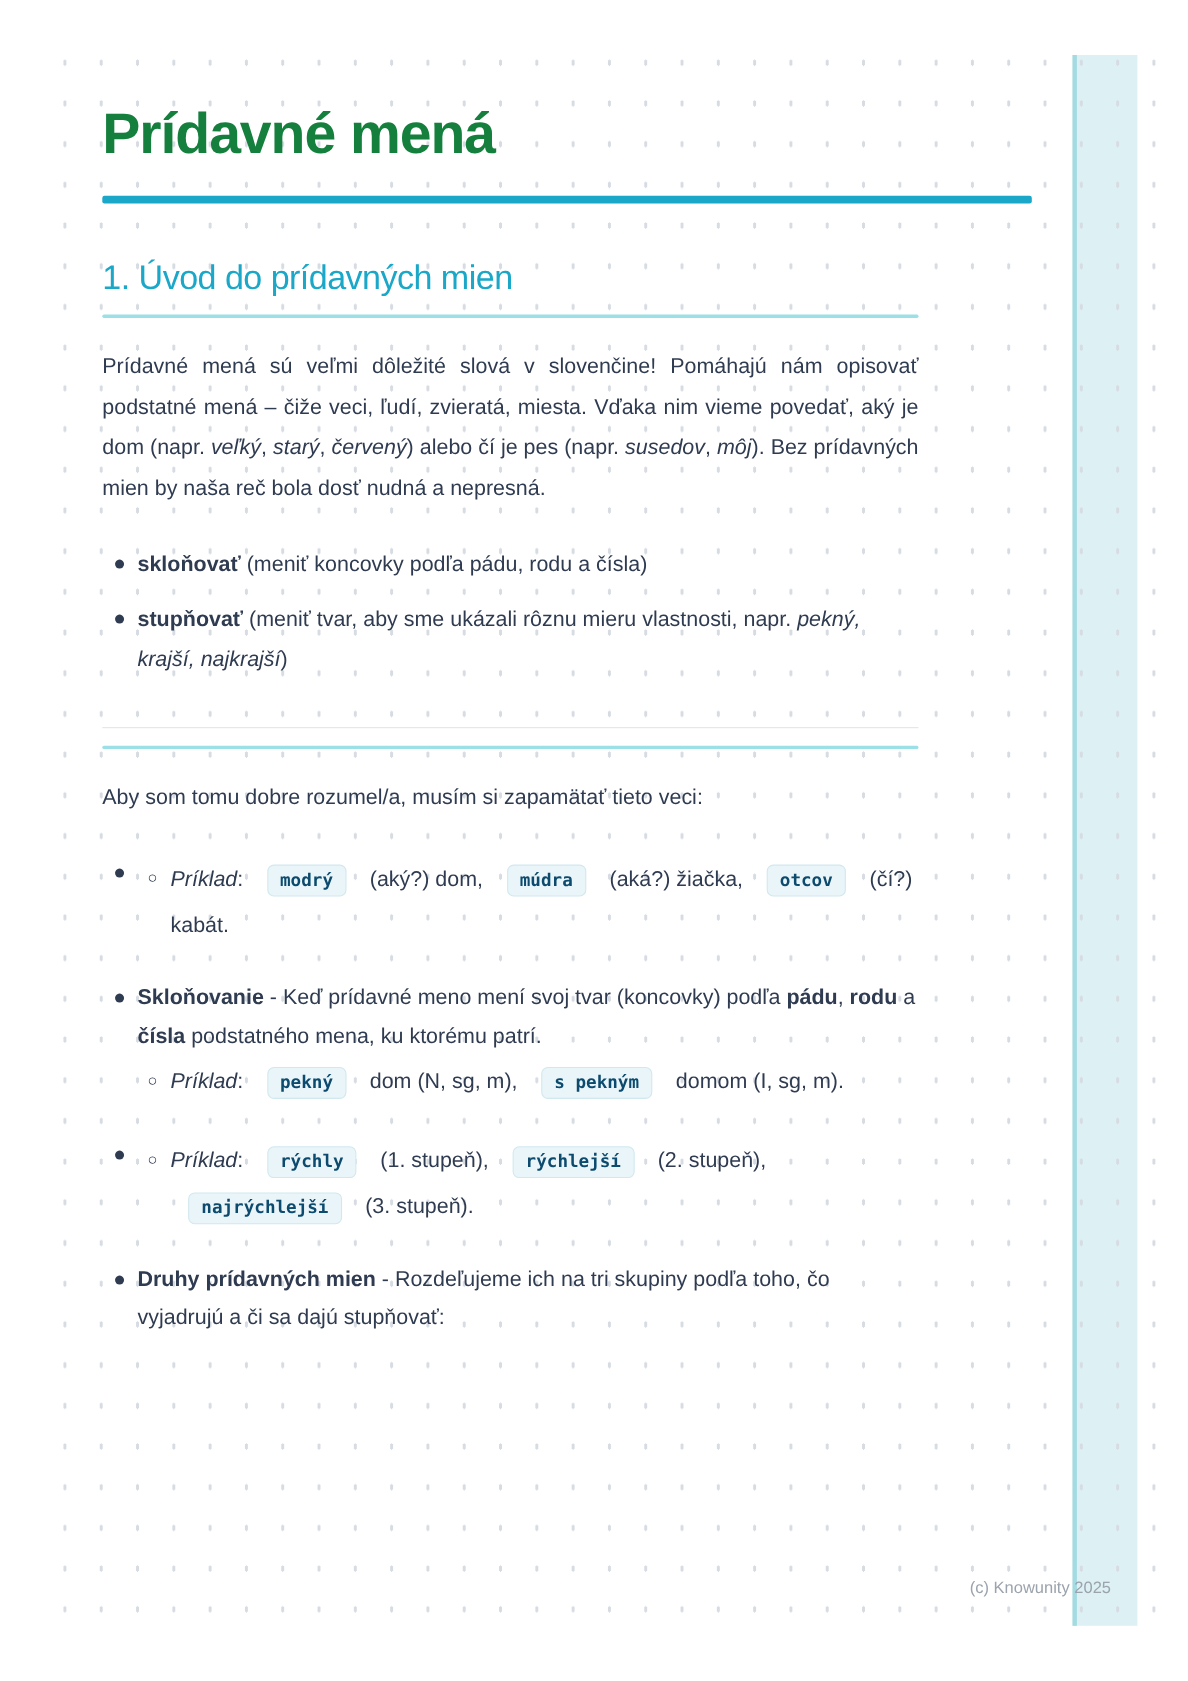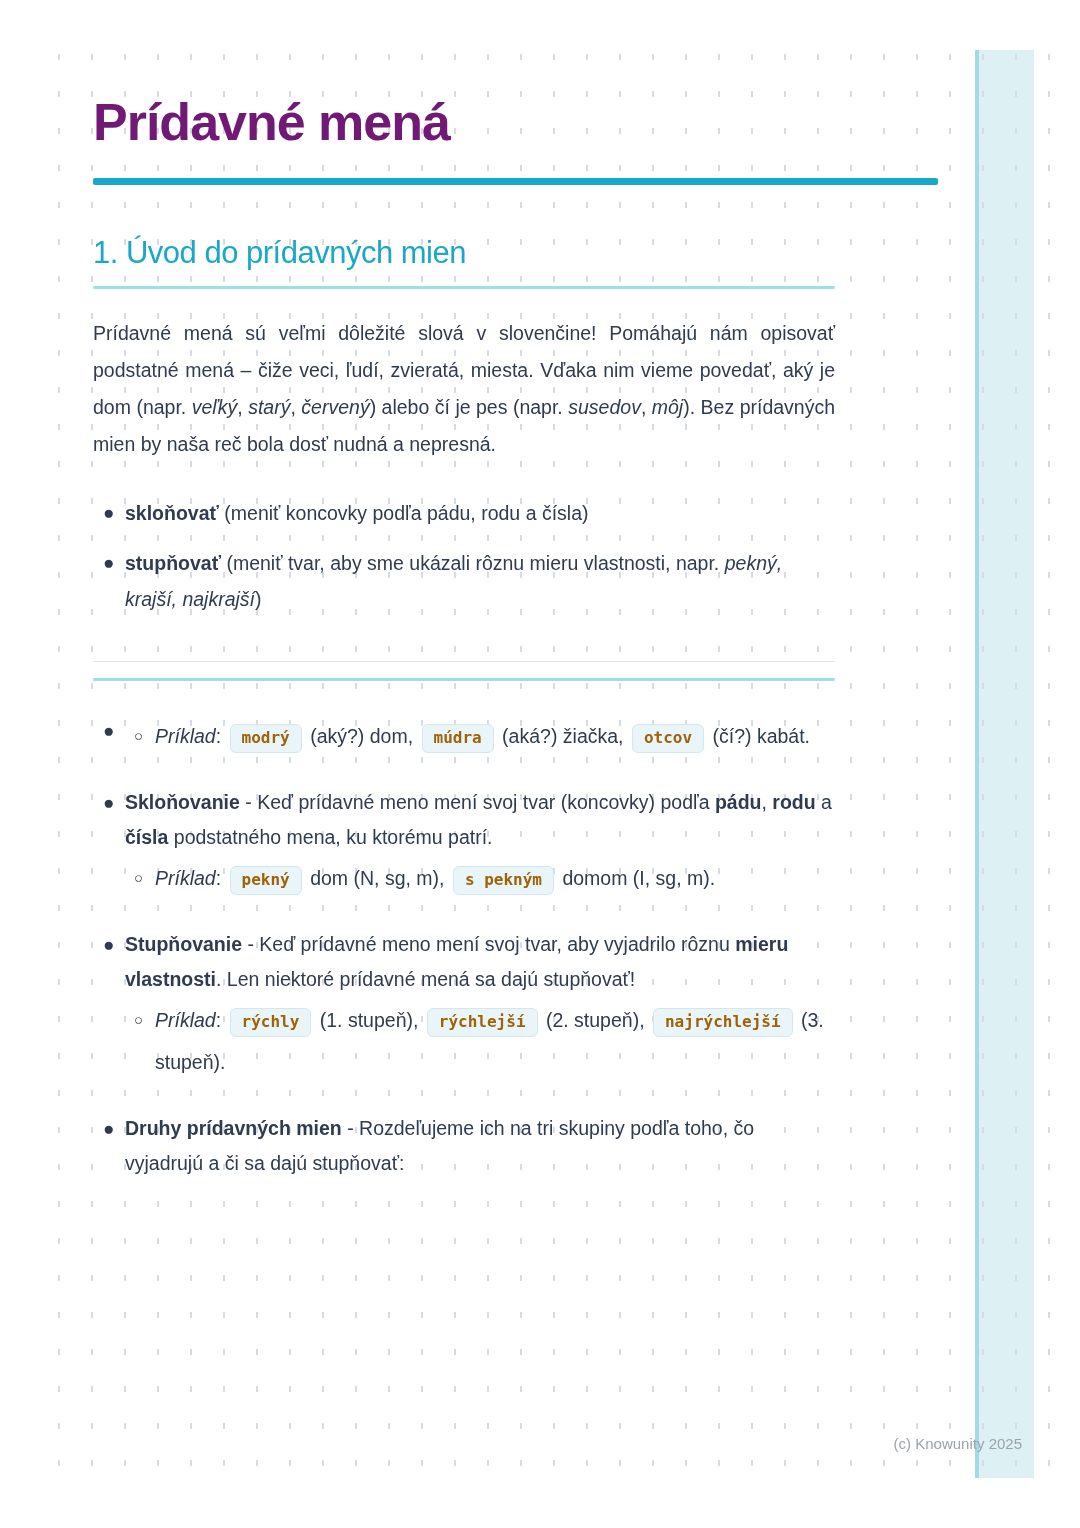--- a/index.html
+++ b/index.html
@@ -33,21 +33,21 @@
     position:absolute;
     left:93px;top:95px;
     width:742px;
     z-index:2;
   }
   h1.doc-title{
     margin:0;
     font-size:52px;
     font-weight:800;
     letter-spacing:-1px;
-    color:#701a75;
+    color:#15803d;
     line-height:1.05;
   }
   .title-rule{
     margin-top:28px;
     width:845px;
     height:7px;
     background:#1aa7c8;
     border-radius:2px;
   }
   h2.section-heading{
@@ -110,31 +110,31 @@
     background:#e4e5e9;
   }
   .seg-b{font-weight:800;text-align:center;}
   .seg-i{font-style:italic;}
   .seg-code{
     display:inline-block;
     background:#e9f5f9;
     border:1px solid #d2e8ef;
     border-radius:6px;
     padding:1px 11px 2px 11px;
-    margin:0 3px;
+    margin:0 16px;
     font-family:"DejaVu Sans Mono","Liberation Mono",monospace;
     font-size:16px;
     font-weight:700;
-    color:#a16207;
+    color:#0c4a6e;
     line-height:24px;
     vertical-align:baseline;
   }
   .footer-note{
     position:absolute;
-    right:58px;
+    right:70px;
     top:1435px;
     z-index:3;
     font-size:15px;
     color:#9ba3ad;
   }
 </style>
 </head>
 <body>
 
 <div class="side-stripe"></div>
@@ -158,20 +158,21 @@
     <div class="bullet-item">
       <span class="bullet-marker">●︎</span>
       <span class="bullet-body"><span class="seg-b">stupňovať</span><span> (meniť tvar, aby sme ukázali rôznu mieru vlastnosti, napr. </span><span class="seg-i">pekný, krajší, najkrajší</span><span>)</span></span>
     </div>
   </div>
 
   <div class="divider"></div>
 
   <div class="section-rule"></div>
 
+  <p class="para no-justify">Aby som tomu dobre rozumel/a, musím si zapamätať tieto veci:</p>
 
   <div class="bullets sec2">
 
     <div class="bullet-item">
       <span class="bullet-marker">●︎</span>
       <span class="bullet-body">
         <span class="sub-item">
           <span class="sub-marker">○</span>
           <span class="sub-body"><span class="seg-i">Príklad</span><span>: </span><span class="seg-code">modrý</span><span> (aký?) dom, </span><span class="seg-code">múdra</span><span> (aká?) žiačka, </span><span class="seg-code">otcov</span><span> (čí?) kabát.</span></span>
         </span>
@@ -185,21 +186,20 @@
         <span class="sub-item">
           <span class="sub-marker">○</span>
           <span class="sub-body"><span class="seg-i">Príklad</span><span>: </span><span class="seg-code">pekný</span><span> dom (N, sg, m), </span><span class="seg-code">s pekným</span><span> domom (I, sg, m).</span></span>
         </span>
       </span>
     </div>
 
     <div class="bullet-item">
       <span class="bullet-marker">●︎</span>
       <span class="bullet-body">
-        <span><span class="seg-b">Stupňovanie</span><span> - Keď prídavné meno mení svoj tvar, aby vyjadrilo rôznu </span><span class="seg-b">mieru vlastnosti</span><span>. Len niektoré prídavné mená sa dajú stupňovať!</span></span>
         <span class="sub-item">
           <span class="sub-marker">○</span>
           <span class="sub-body"><span class="seg-i">Príklad</span><span>: </span><span class="seg-code">rýchly</span><span> (1. stupeň), </span><span class="seg-code">rýchlejší</span><span> (2. stupeň), </span><span class="seg-code">najrýchlejší</span><span> (3. stupeň).</span></span>
         </span>
       </span>
     </div>
 
     <div class="bullet-item">
       <span class="bullet-marker">●︎</span>
       <span class="bullet-body">

